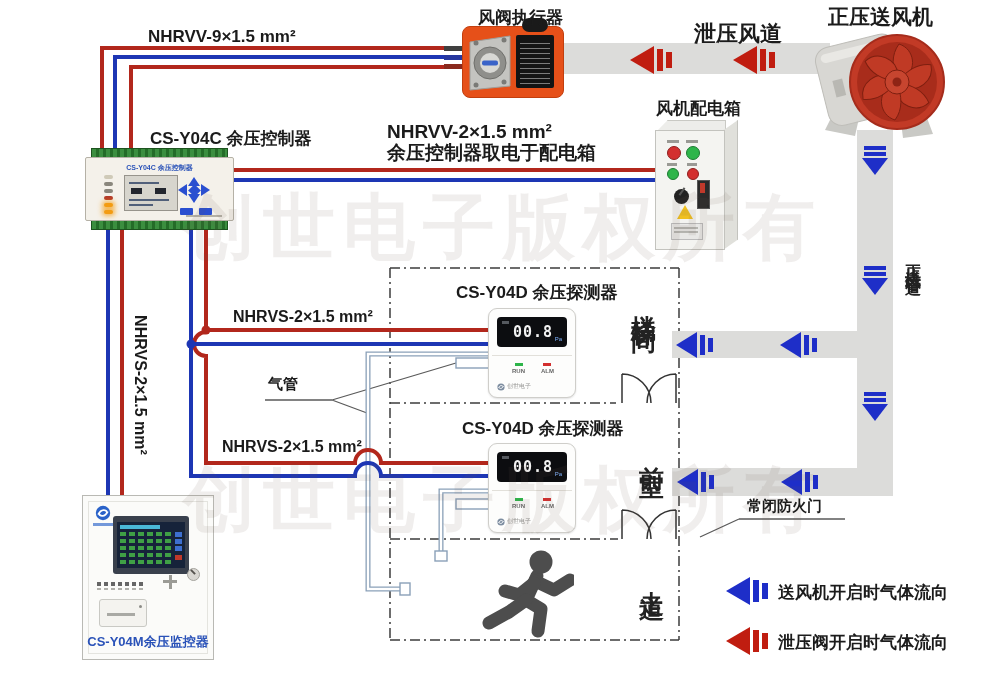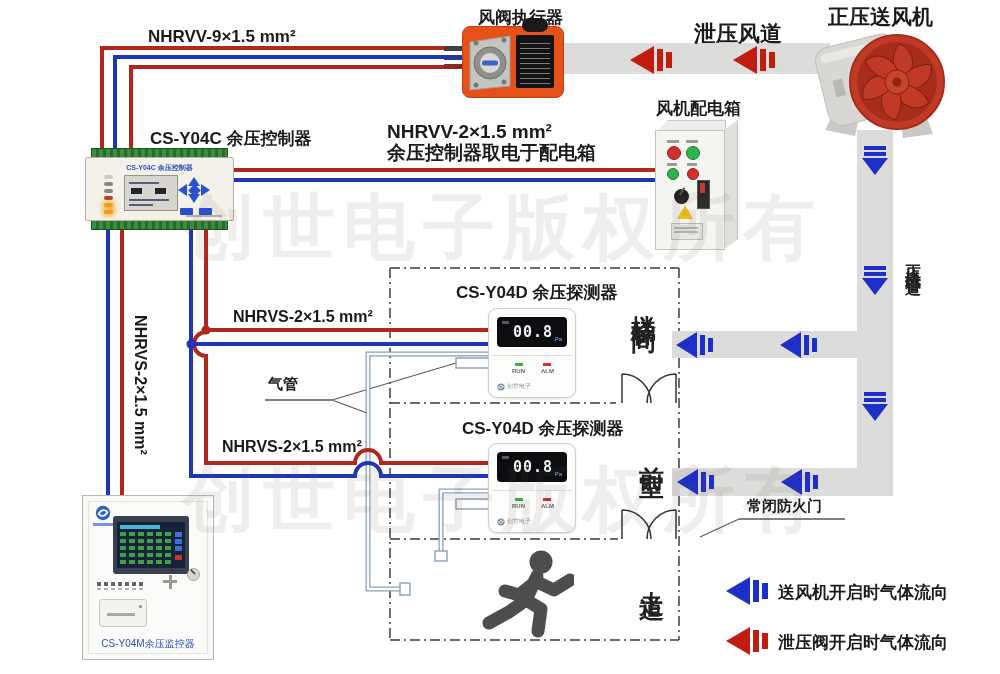--- a/index.html
+++ b/index.html
@@ -68,21 +68,21 @@
   .det-indlbl{position:absolute;font-size:6px;color:#666;font-weight:700;}
   .det-brand{position:absolute;left:8px;bottom:6px;font-size:6px;color:#9a9a98;display:flex;align-items:center;gap:2px;}
   
   .mon{width:130px;height:163px;background:#fbfbf9;border:1px solid #b9b9b4;}
   .mon-inner{position:absolute;left:5px;top:5px;right:5px;bottom:5px;border:1px solid #e4e4df;}
   .mon-screen{position:absolute;left:30px;top:20px;width:76px;height:58px;background:#39404d;border-radius:3px;}
   .mon-lcd{position:absolute;left:4px;top:6px;width:68px;height:46px;background:#16233a;}
   .mon-row{position:absolute;left:3px;width:52px;height:4px;background:repeating-linear-gradient(90deg,#3fa045 0 6px,transparent 6px 9px);}
   .mon-bar{position:absolute;left:58px;width:7px;height:5px;}
   .printer{position:absolute;left:16px;top:103px;width:46px;height:26px;background:#f4f3ef;border:1px solid #c9c9c4;border-radius:3px;}
-  .mon-lbl{position:absolute;left:0;bottom:8px;width:100%;text-align:center;font-size:10px;font-weight:400;color:#2a52b8;}
+  .mon-lbl{position:absolute;left:0;bottom:8px;width:100%;text-align:center;font-size:13px;font-weight:700;color:#2a52b8;}
   .xkey{position:absolute;background:#9b9b96;}
 </style>
 </head>
 <body>
 
 <div id="stage">
 
   <div class="duct" style="left:564px;top:43px;width:266px;height:31px;"></div>
   <div class="duct" style="left:857px;top:130px;width:36px;height:366px;"></div>
   <div class="duct" style="left:672px;top:331px;width:185px;height:27px;"></div>

